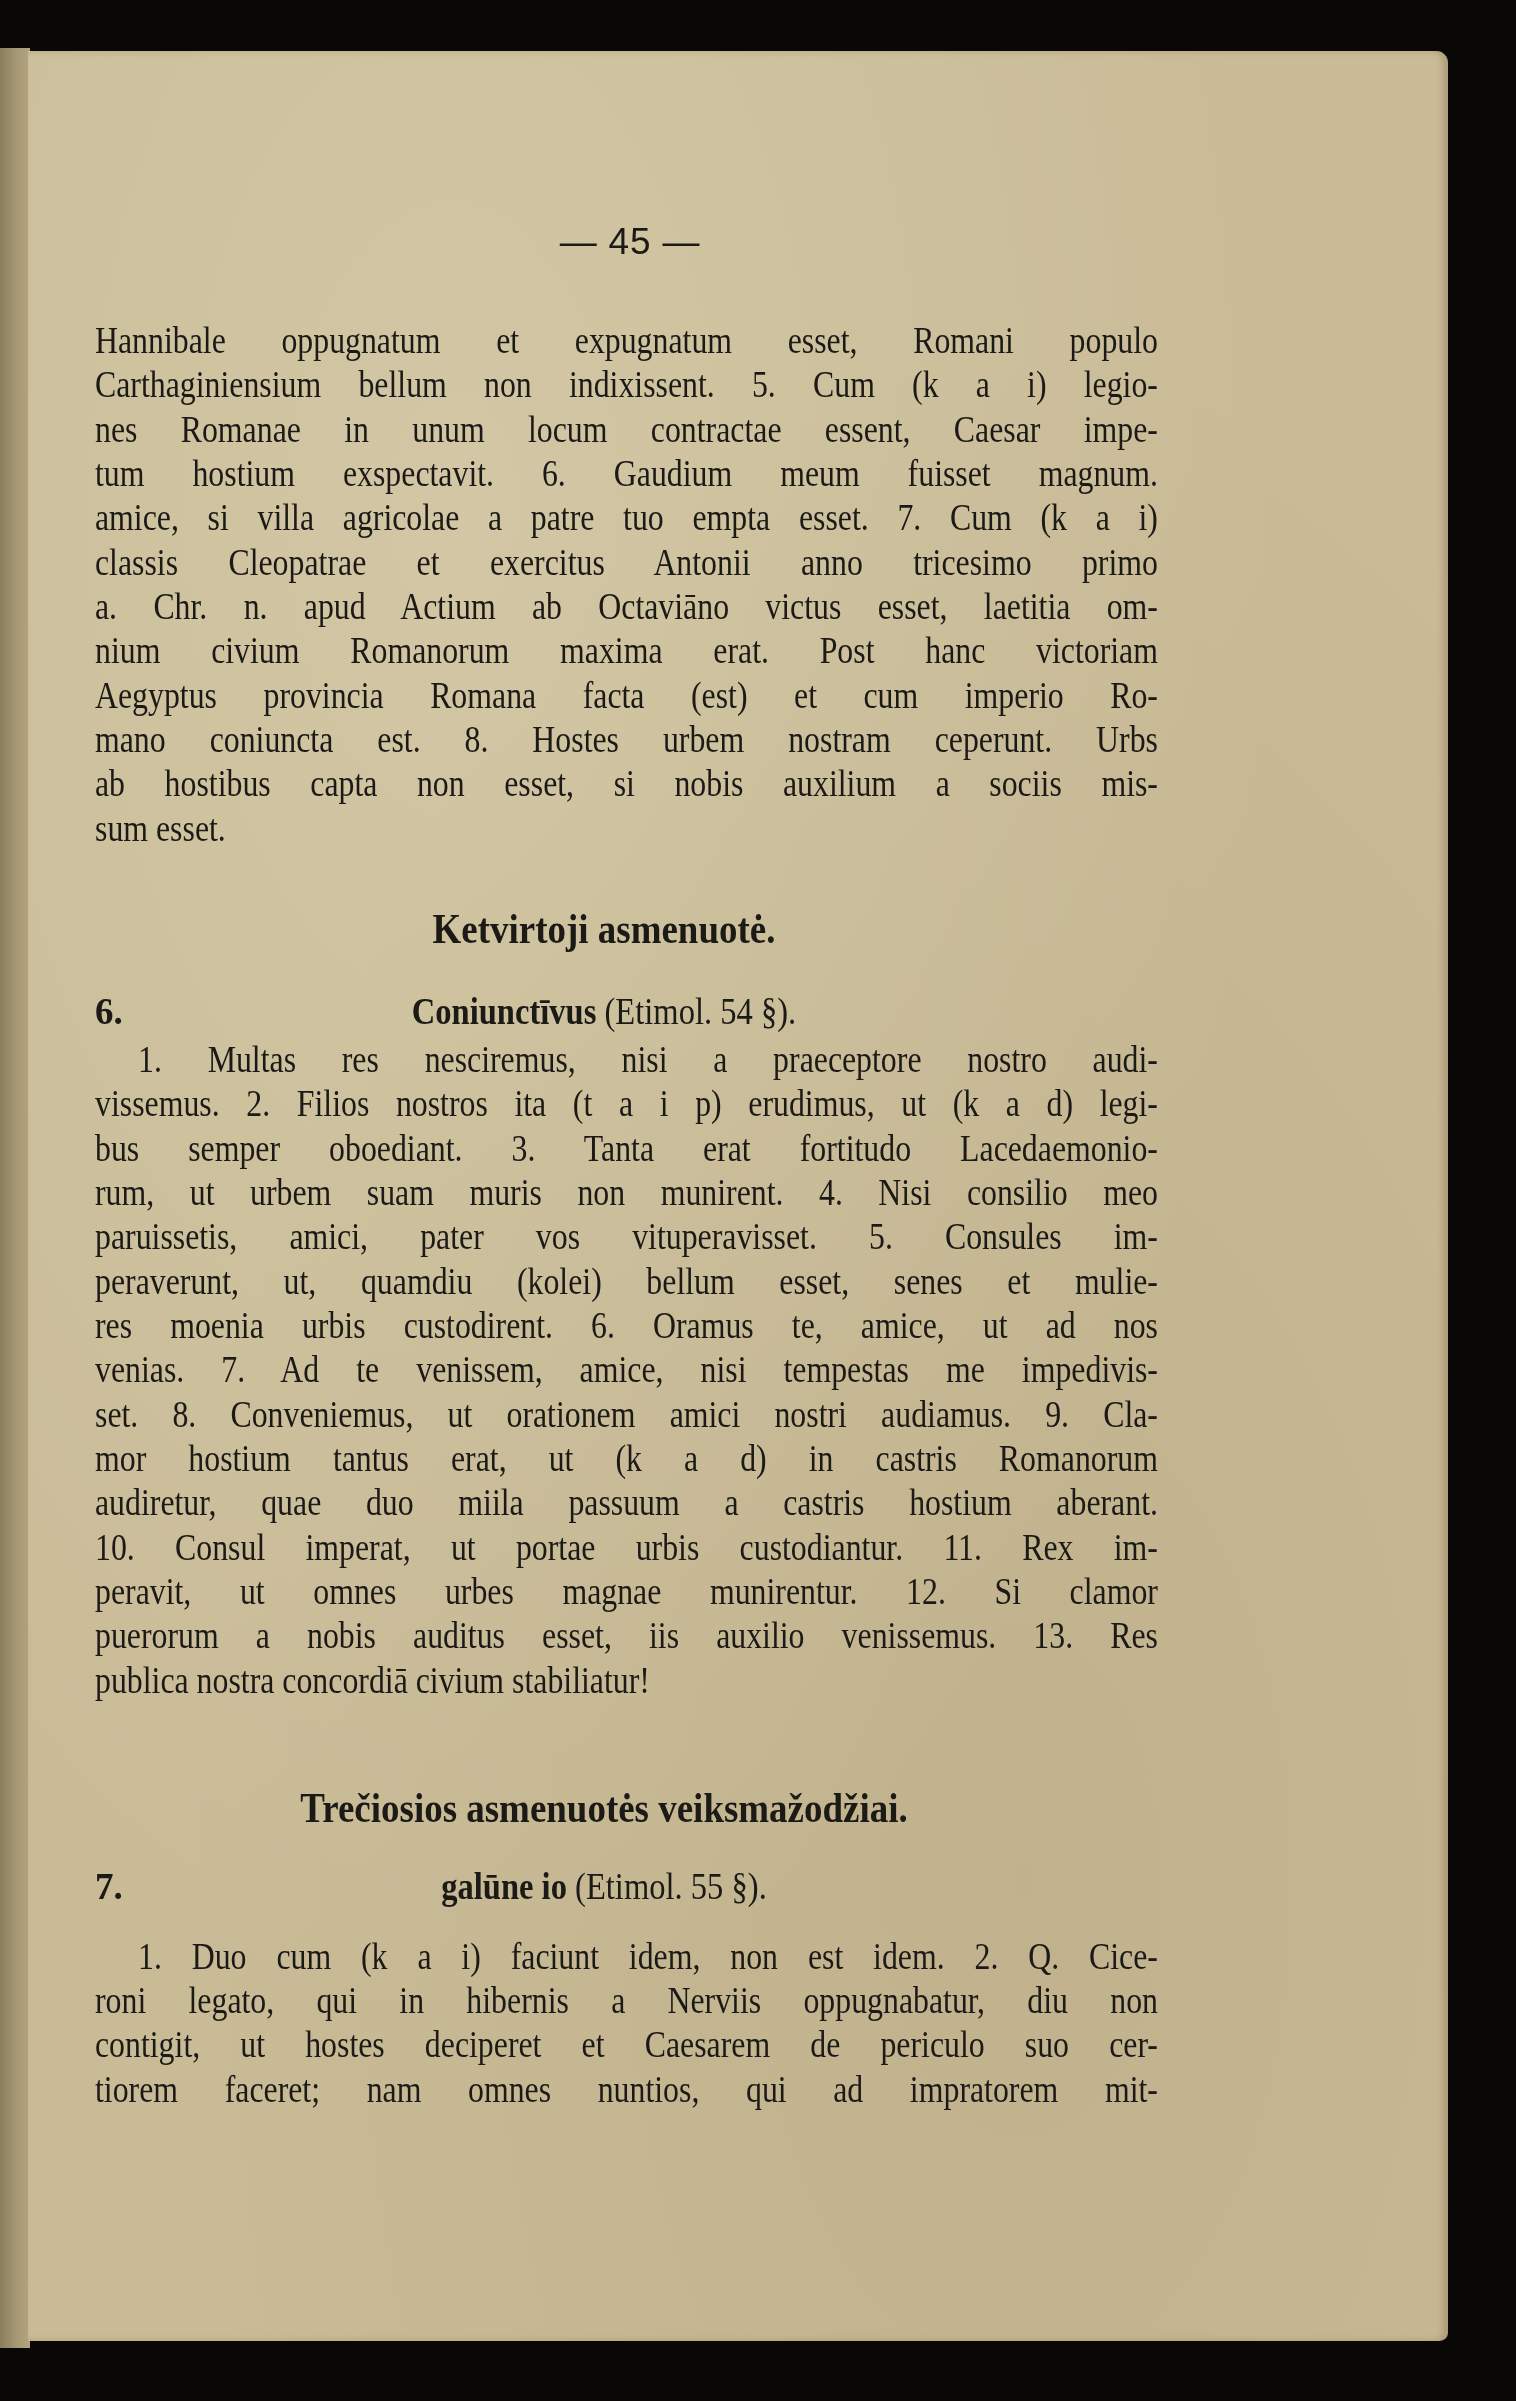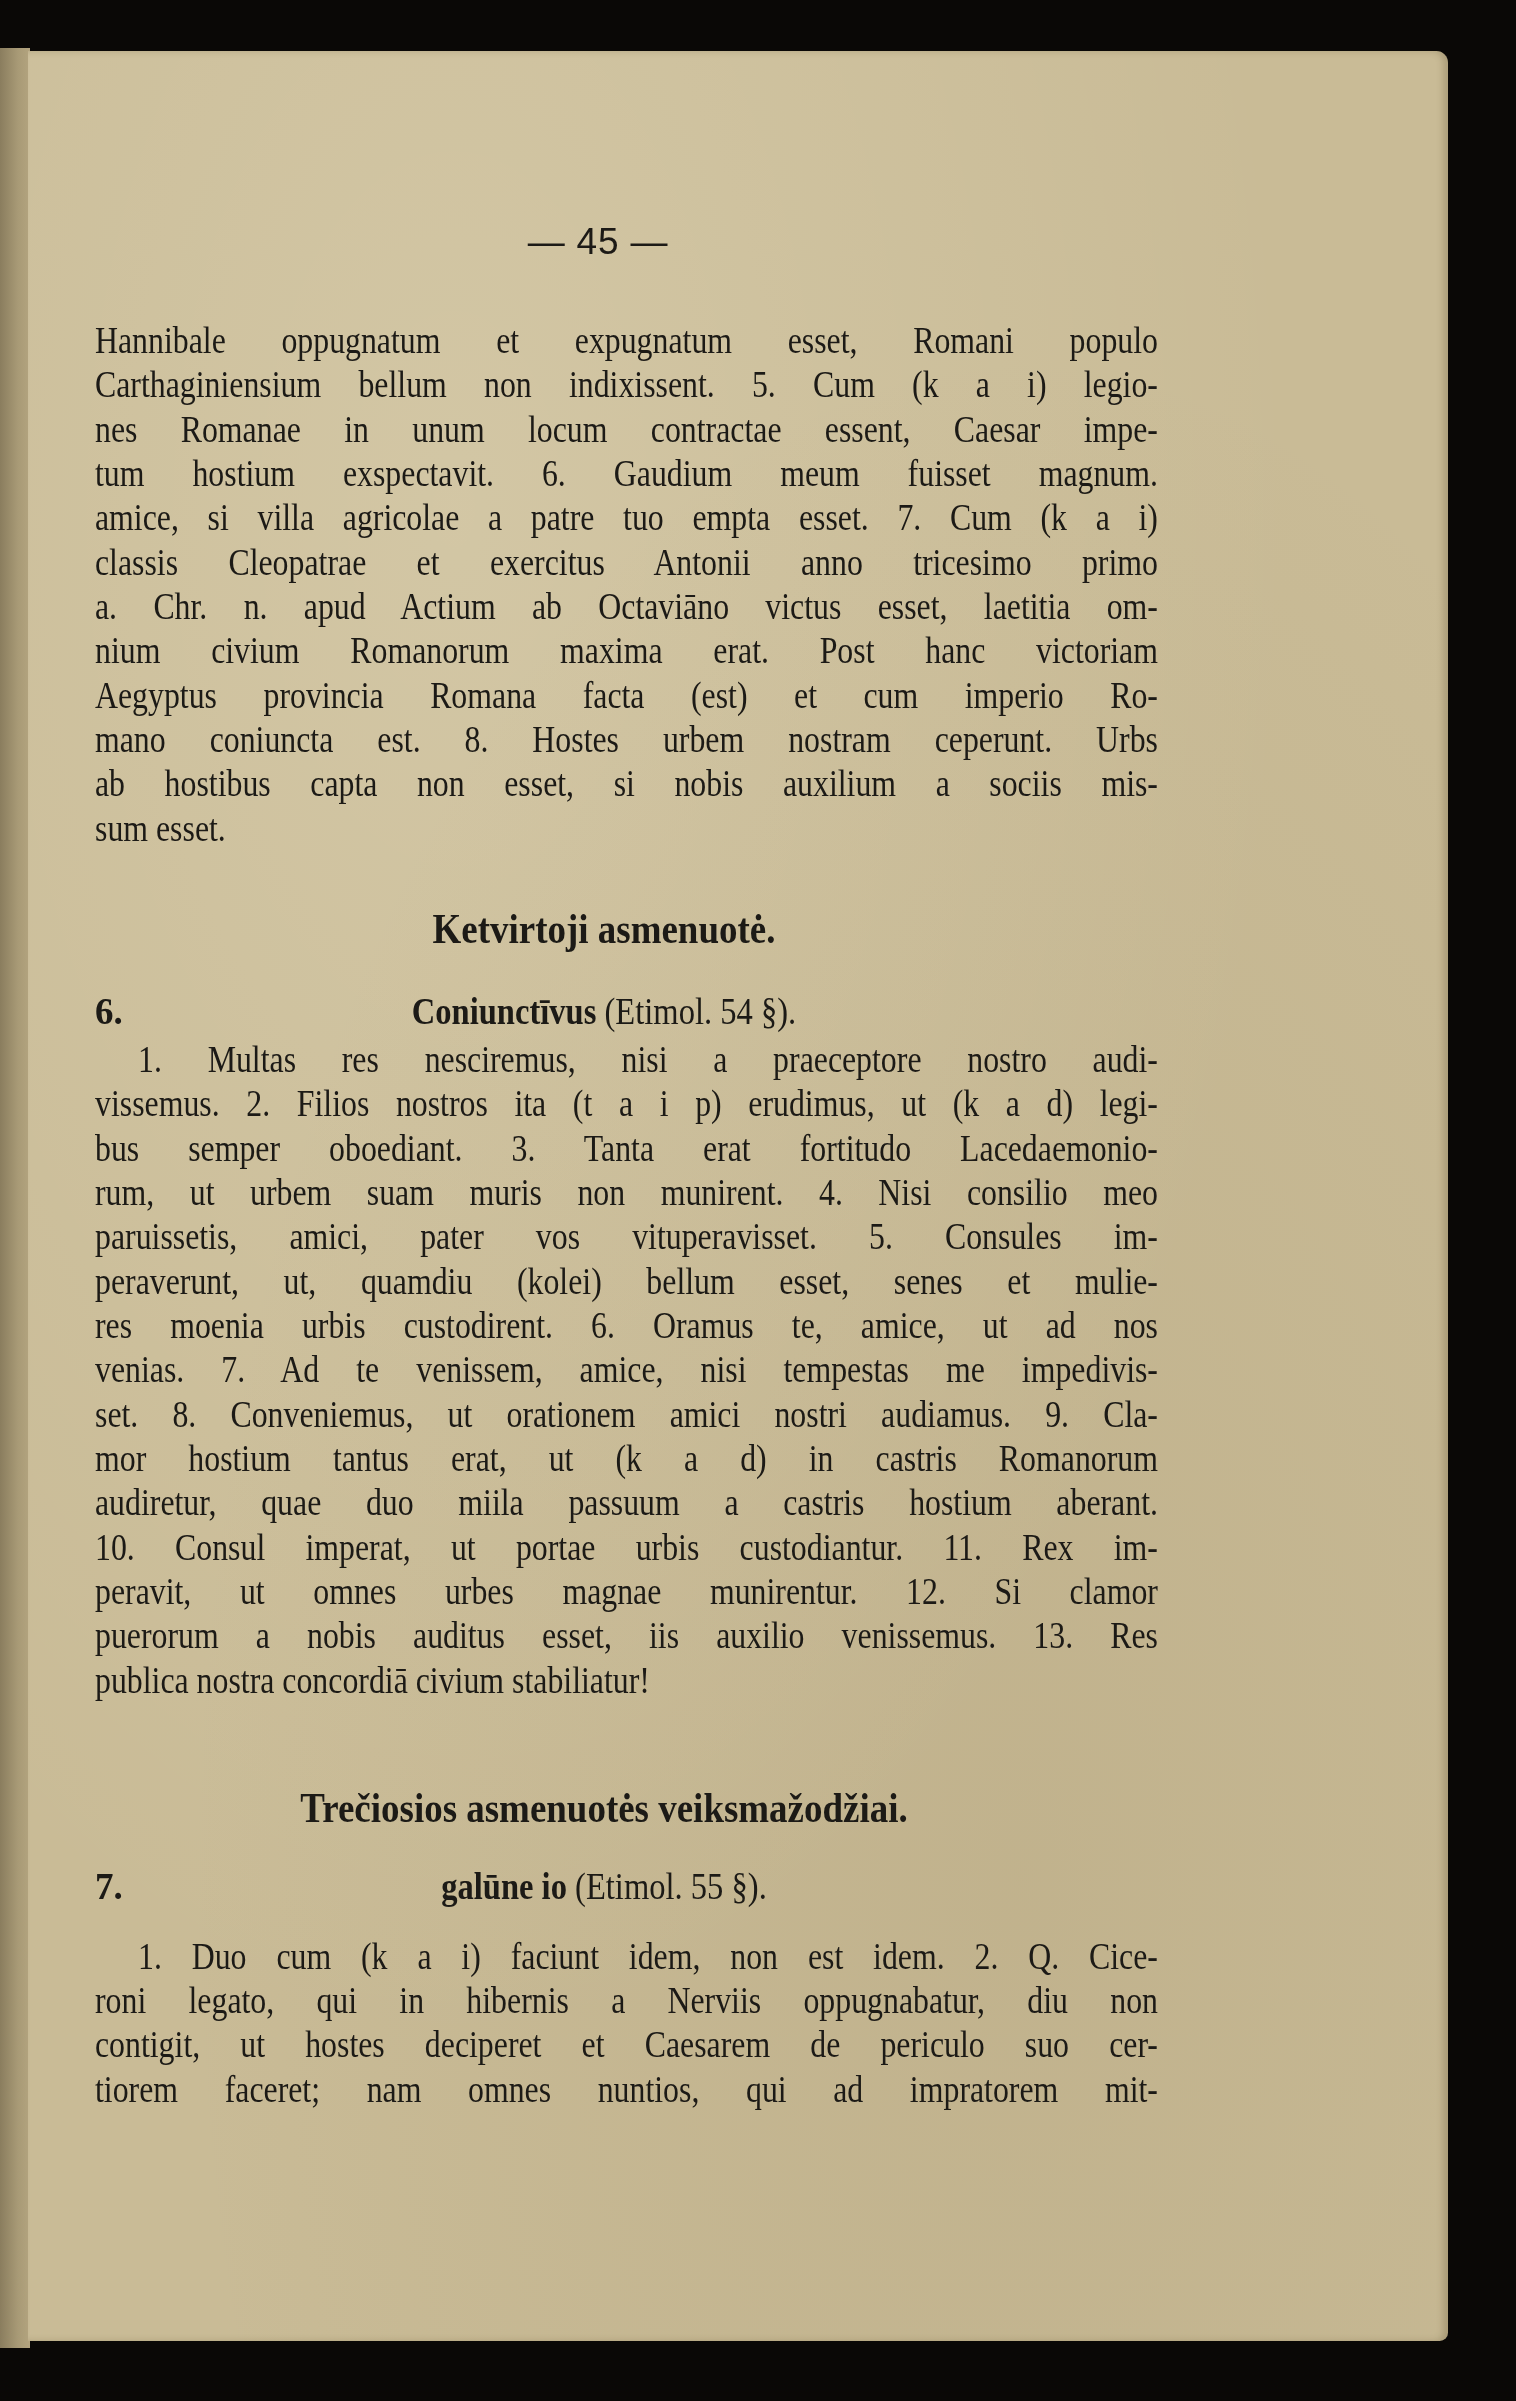--- a/index.html
+++ b/index.html
@@ -14,21 +14,21 @@
   .page {
     position: absolute; left: 28px; top: 51px; width: 1420px; height: 2290px;
     background: #c9bb96;
     background-image:
       radial-gradient(ellipse at 30% 20%, rgba(255,250,230,0.18), transparent 60%),
       radial-gradient(ellipse at 70% 80%, rgba(120,100,60,0.10), transparent 60%);
     border-top-right-radius: 11.6px; border-bottom-right-radius: 8.3px;
     box-shadow: inset -5px 0 6.6px rgba(90,75,45,0.25);
   }
   .txt { position: absolute; color: #1c1a16; white-space: nowrap; }
-  .pageno { left: 0; width: 1196px; top: 221px; text-align: center; font-size: 37px; font-family: "Liberation Sans Narrow", "Liberation Sans", sans-serif; letter-spacing: 0.8px; }
+  .pageno { left: 0; width: 1196px; top: 221px; text-align: center; font-size: 37px; font-family: "Liberation Sans Narrow", "Liberation Sans", sans-serif; letter-spacing: 0.8px; padding-left: 32px; }
   .line {
     left: 95px; width: 1063px; font-size: 37px; line-height: 44px; height: 44px;
     text-align: justify; text-align-last: justify; transform: scaleX(0.86); transform-origin: left center;
     width: 1236px;
   }
   .line.last { text-align-last: left; }
   .line.indent { padding-left: 50px; box-sizing: border-box; }
   .heading { left: 0; width: 1196px; text-align: center; font-weight: bold; font-size: 42px; transform: scaleX(0.88); transform-origin: 648px center; }
   .secnum { left: 95px; font-weight: bold; font-size: 37px; }
   .subhead { left: 0; width: 1196px; text-align: center; font-size: 37px; transform: scaleX(0.88); transform-origin: 648px center; }

